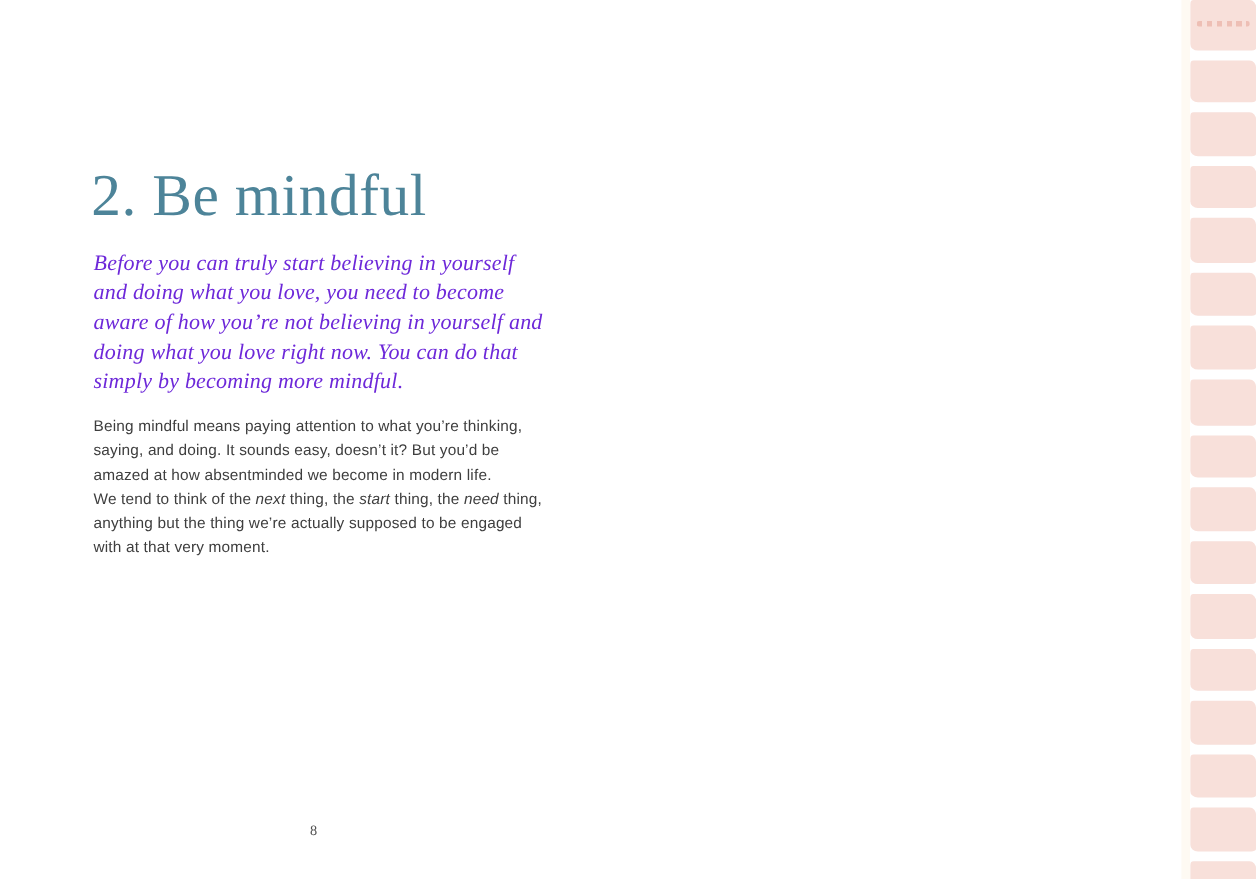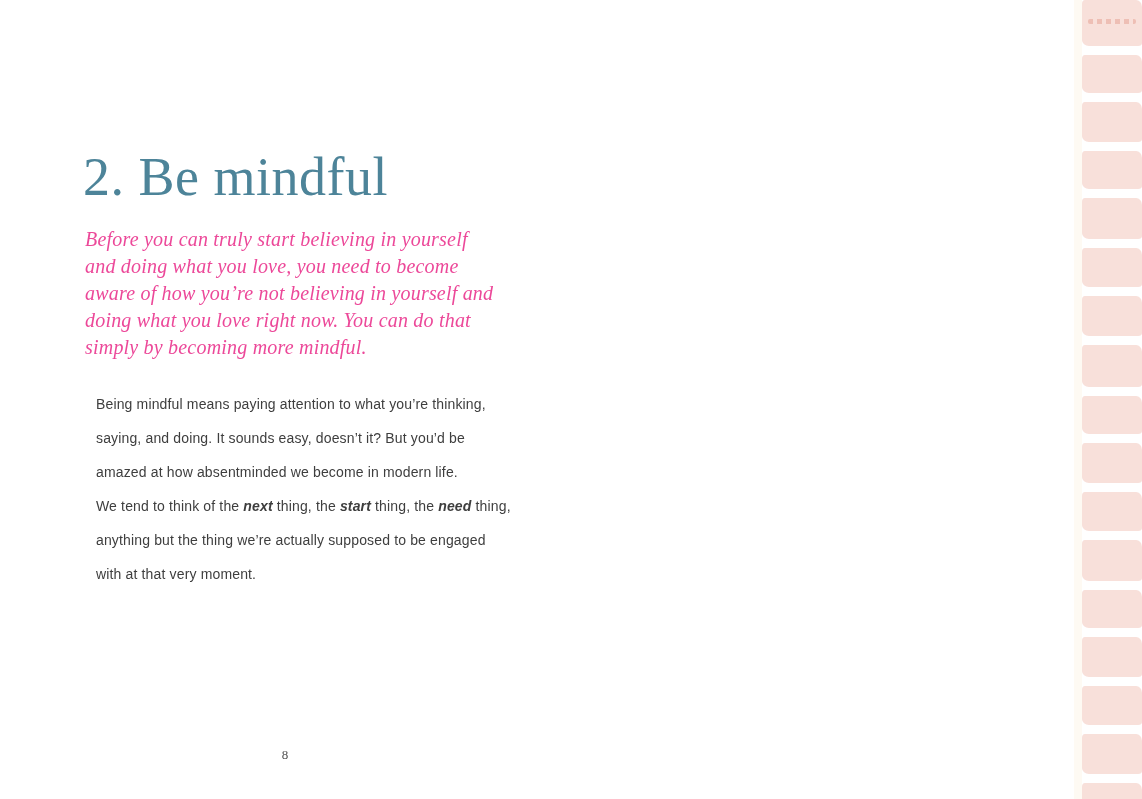--- a/index.html
+++ b/index.html
@@ -34,34 +34,34 @@
     position: absolute;
     left: 85px;
     top: 226px;
     width: 500px;
     margin: 0;
     font-family: "Liberation Serif", serif;
     font-style: italic;
     font-size: 20px;
     line-height: 27px;
     letter-spacing: 0.2px;
-    color: #ec4899;
+    color: #6d28d9;
     white-space: pre-line;
   }
 
   .body-text {
     position: absolute;
-    margin: 11px;
+    margin: 0;
     font-size: 14px;
-    line-height: 34px;
+    line-height: 22px;
     letter-spacing: 0.15px;
     color: var(--body-text, #3e3e3e);
     white-space: pre-line;
   }
-  .body-text em { font-style: italic; font-weight: bold; }
+  .body-text em { font-style: italic; }
 
   #left-body   { left: 85px;  top: 376px; width: 510px; }
 
   .page-number {
     position: absolute;
     top: 747px;
     width: 400px;
     margin: 0;
     text-align: center;
     font-family: "Liberation Serif", serif;

